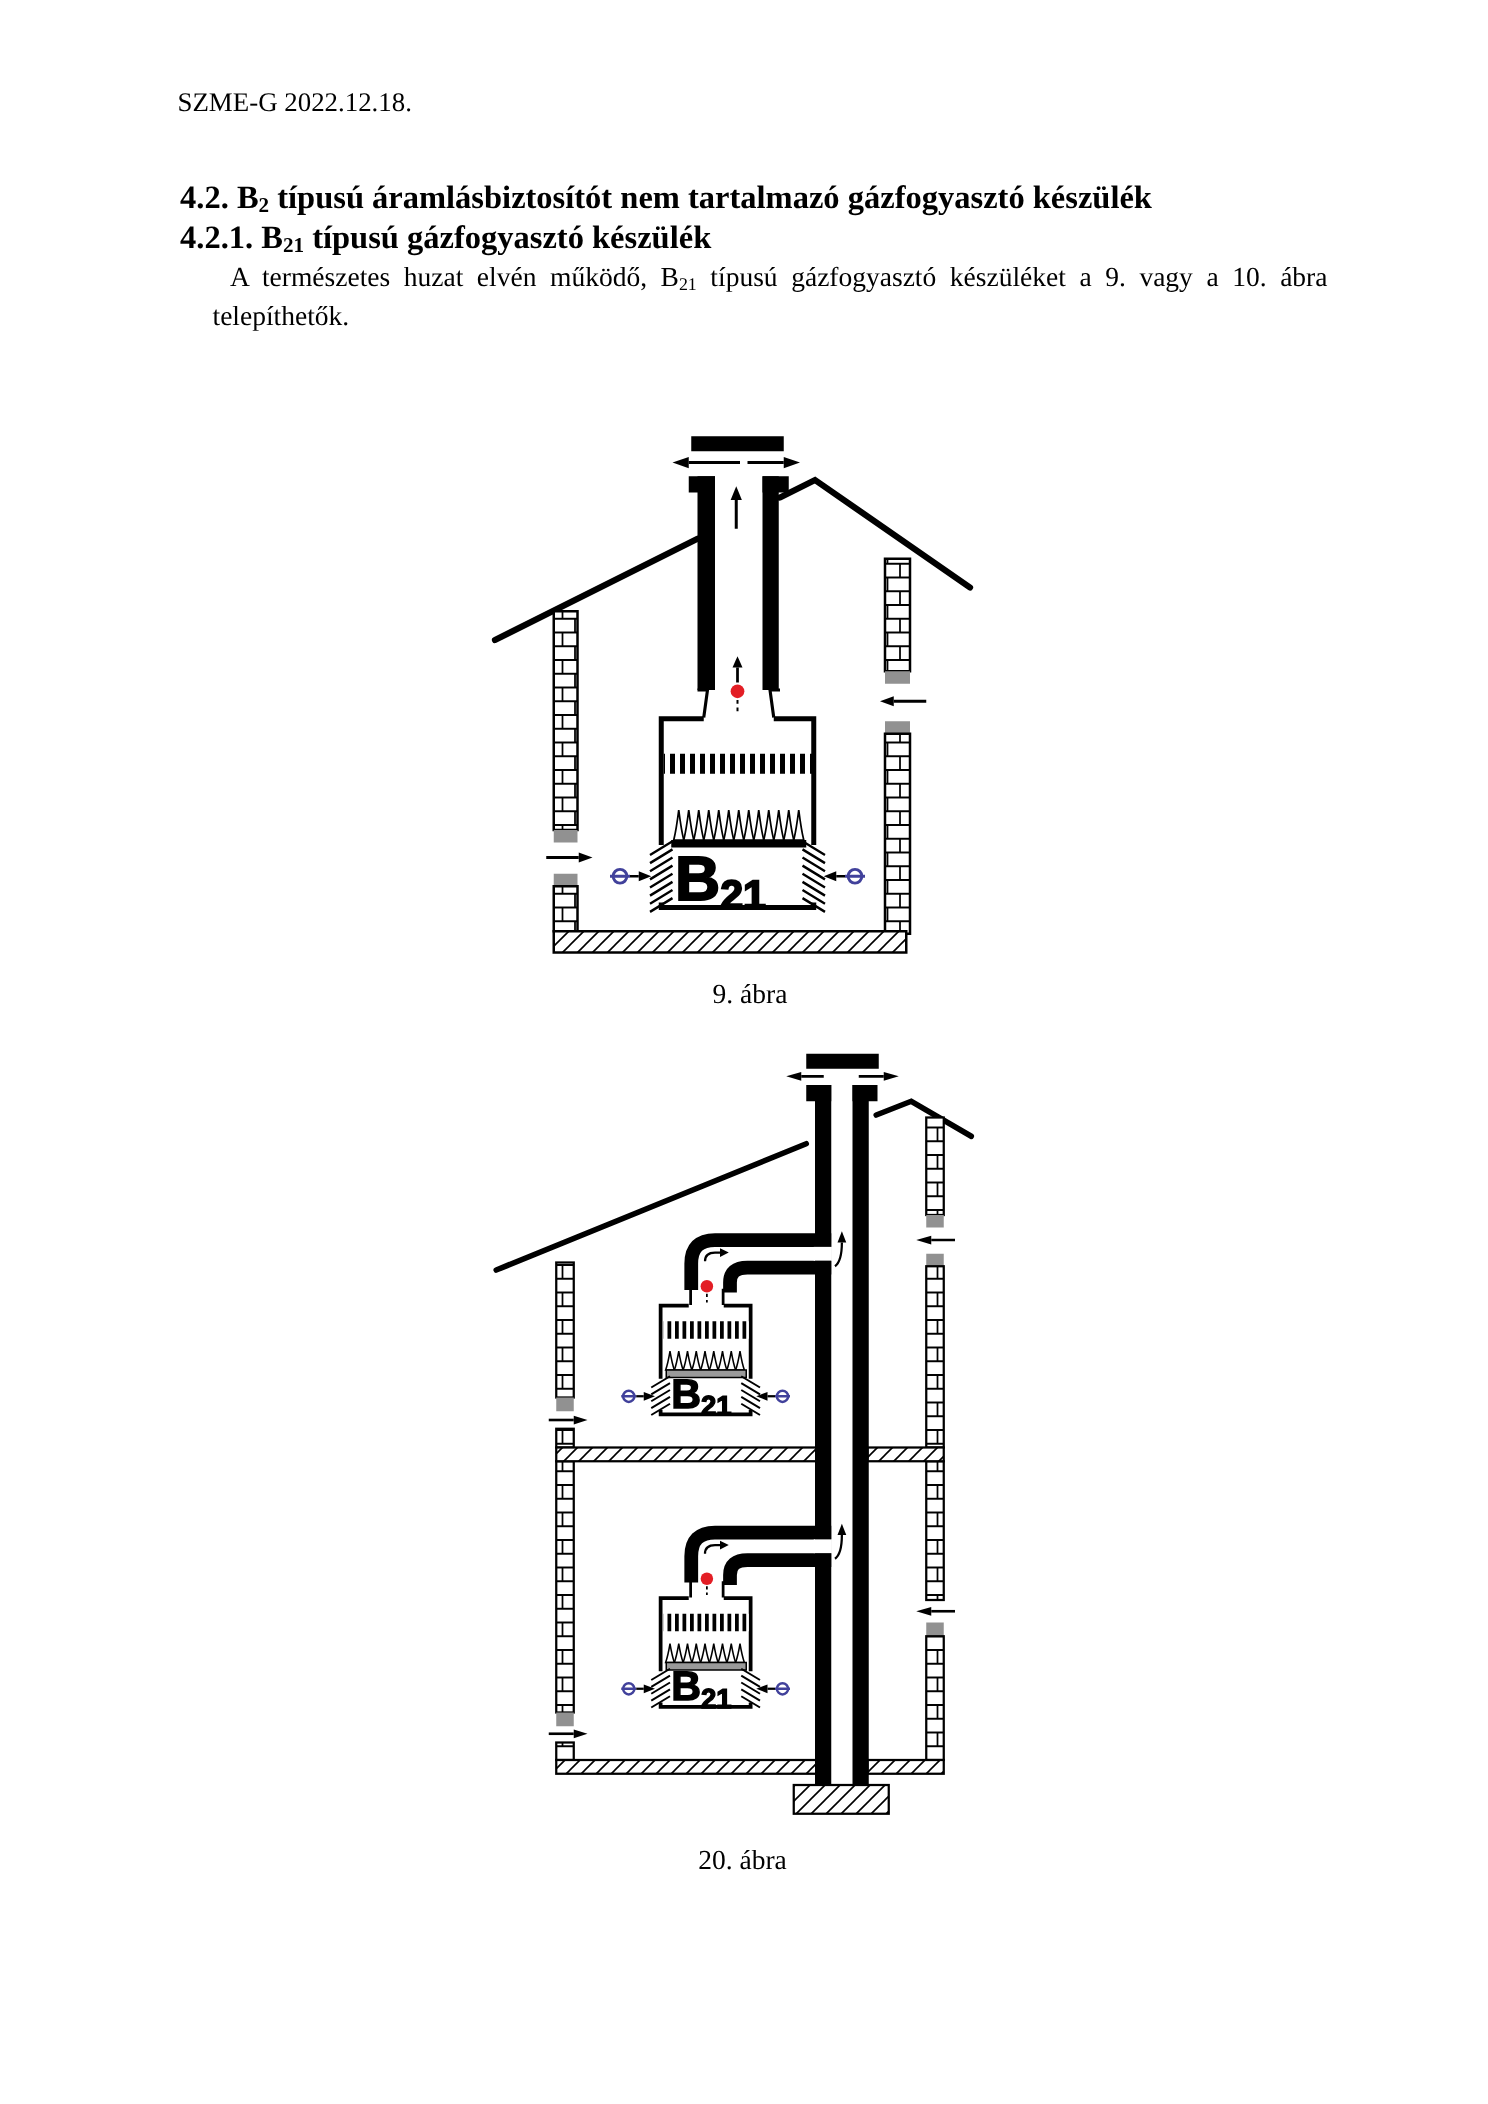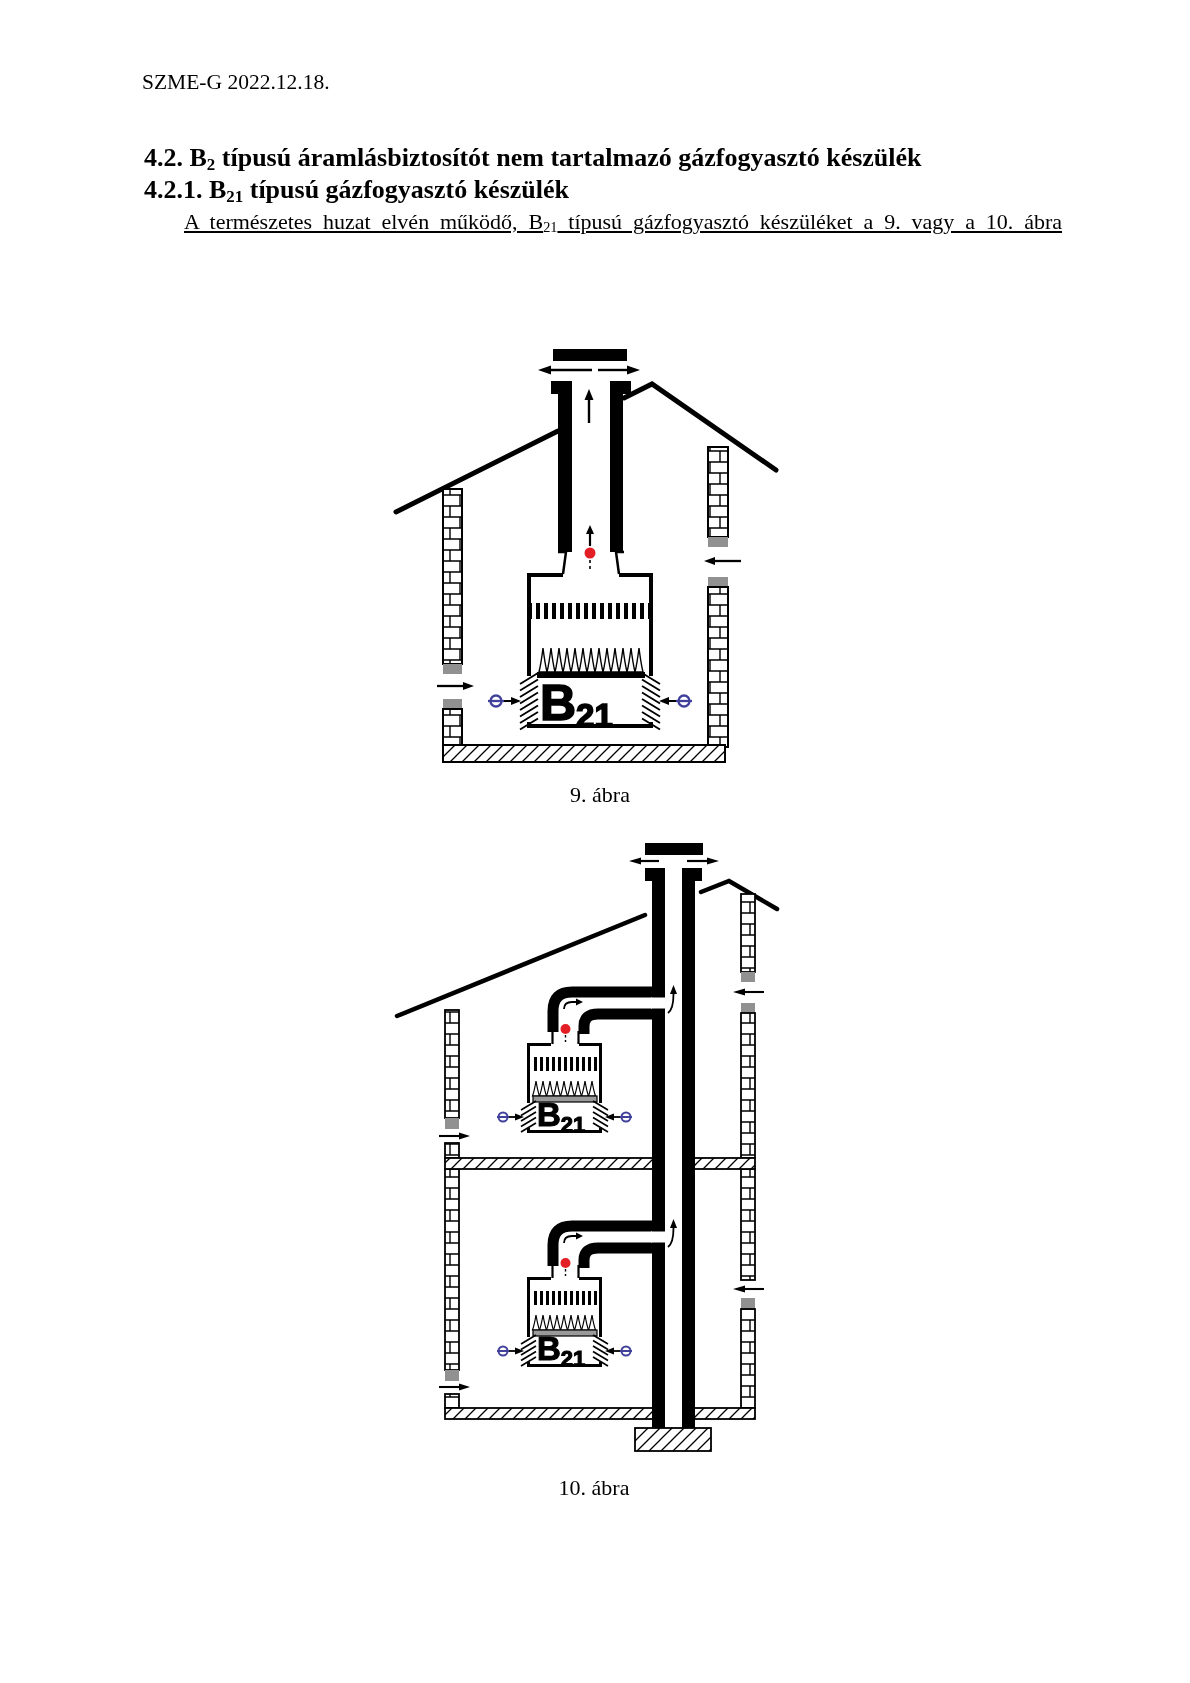--- a/index.html
+++ b/index.html
@@ -3,21 +3,21 @@
 <meta charset="utf-8">
 <style>
   html,body{margin:0;padding:0;background:#ffffff;}
   #page{position:relative;width:1190px;height:1571px;background:#ffffff;overflow:hidden;
         font-family:"Liberation Serif",serif;color:#000;}
   .abs{position:absolute;}
   .hdr{font-size:21.5px;}
   .h1,.h2{font-size:26px;font-weight:bold;white-space:nowrap;}
   .para{width:892px;font-size:22px;line-height:31px;}
   .pline{text-align:justify;text-align-last:justify;white-space:nowrap;}
-  .pline.first{padding-left:14px;text-decoration:underline;}
+  .pline.first{padding-left:14px;}
   .pline.last{text-align-last:left;}
   sub.s{font-size:0.65em;vertical-align:-0.22em;line-height:0;}
   .caption{font-size:22px;text-align:center;}
   .pageno{font-size:16px;text-align:right;width:160px;}
   .footline{height:3px;background:#7d7d7d;}
   svg text.b21{font-family:"Liberation Sans",sans-serif;font-weight:bold;paint-order:stroke;stroke:#000;}
 </style>
 </head>
 <body>
 
@@ -30,20 +30,21 @@
   </div>
 
   <div class="abs h2" style="left:144px;top:175px;">
     <span>4.2.1. B</span><sub class="s">21</sub><span> típusú gázfogyasztó készülék</span>
   </div>
 
   <div class="abs para" style="left:170px;top:206px;">
     <div class="pline first">
       <span>A természetes huzat elvén működő, B</span><sub class="s">21</sub><span> típusú gázfogyasztó készüléket a 9. vagy a 10. ábra</span>
     </div>
+    <div class="pline last">telepíthetők.</div>
   </div>
 
   <svg class="abs" style="left:390px;top:315px;" width="430" height="450" viewBox="390 315 430 450">
     <defs>
       <pattern id="bricks" width="20" height="22" patternUnits="userSpaceOnUse">
         <rect width="20" height="22" fill="#fff"></rect>
         <path d="M0 0 H20 M0 11 H20 M0 22 H20 M10 0 V11 M0 11 V22 M20 11 V22" stroke="#000" stroke-width="1.4" fill="none"></path>
       </pattern>
       <pattern id="hatch" width="12" height="12" patternUnits="userSpaceOnUse">
         <rect width="12" height="12" fill="#fff"></rect>
@@ -304,18 +305,18 @@
       <polygon points="745,988.5 745,995.5 733,992" stroke="none"></polygon>
       <line x1="439" y1="1136" x2="459" y2="1136"></line>
       <polygon points="459,1132.5 459,1139.5 470,1136" stroke="none"></polygon>
       <line x1="764" y1="1289" x2="745" y2="1289"></line>
       <polygon points="745,1285.5 745,1292.5 733,1289" stroke="none"></polygon>
       <line x1="439" y1="1387" x2="459" y2="1387"></line>
       <polygon points="459,1383.5 459,1390.5 470,1387" stroke="none"></polygon>
     </g>
   </svg>
 
-  <div class="abs caption" style="left:414px;top:1475px;width:360px;">10. ábra</div>
+  <div class="abs caption" style="left:414px;top:1475px;width:360px;">20. ábra</div>
 
   <div class="abs footline" style="left:120px;top:1580px;width:952px;"></div>
   <div class="abs pageno" style="left:516px;top:1588px;">62</div>
 
 </div>
 
 </body></html>

